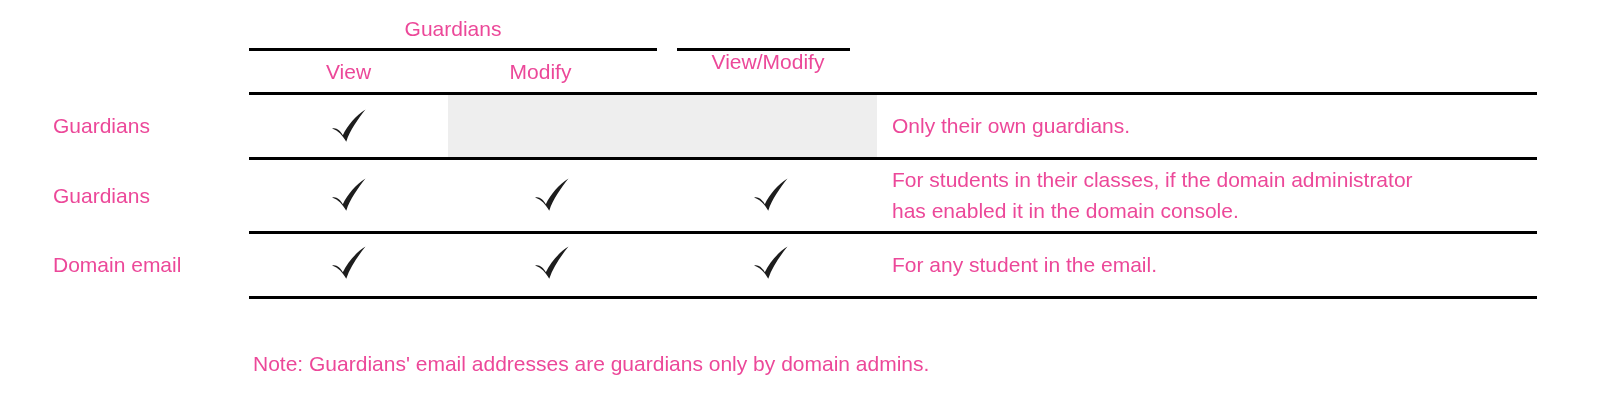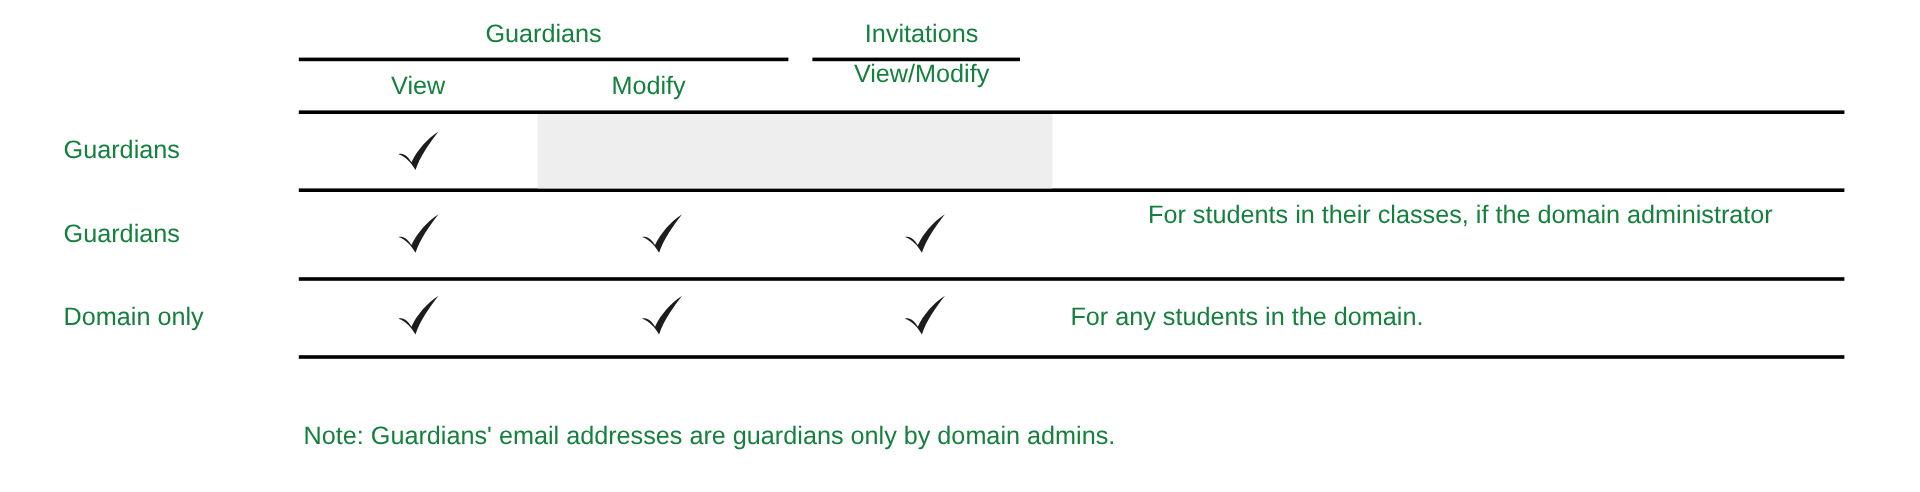--- a/index.html
+++ b/index.html
@@ -6,21 +6,21 @@
     margin: 0;
     padding: 0;
     background: #ffffff;
   }
   .canvas {
     position: relative;
     width: 1600px;
     height: 410px;
     background: #ffffff;
     font-family: "Liberation Sans", "DejaVu Sans", sans-serif;
-    color: #15803d;
+    color: #ec4899;
     font-size: 21px;
     overflow: hidden;
   }
   .rule {
     position: absolute;
     height: 3px;
     background: #000000;
   }
   .group-label, .col-label {
     position: absolute;
@@ -53,37 +53,36 @@
   .note {
     position: absolute;
     left: 892px;
     width: 650px;
   }
   .note .line {
     display: block;
     white-space: nowrap;
     line-height: 30px;
   }
-  .note.two-line .line { line-height: 31px; text-align: center; }
+  .note.two-line .line { line-height: 31px; }
   .footnote {
     position: absolute;
     left: 253px;
     top: 349px;
     height: 30px;
     line-height: 30px;
     white-space: nowrap;
   }
 </style>
 </head>
 <body>
 
 <div class="canvas">
 
   <div class="group-label" style="left:249px; width:408px; top:15px;">Guardians</div>
-  <div class="group-label" style="left:677px; width:182px; top:15px;">Invitations</div>
 
   <div class="rule" style="left:249px; top:48px; width:408px;"></div>
   <div class="rule" style="left:677px; top:48px; width:173px;"></div>
 
   <div class="col-label" style="left:249px; width:199px; top:58px;">View</div>
   <div class="col-label" style="left:436px; width:209px; top:58px;">Modify</div>
   <div class="col-label" style="left:677px; width:182px; top:48px;">View/Modify</div>
 
   <div class="rule" style="left:249px; top:92px;  width:1288px;"></div>
   <div class="rule" style="left:249px; top:157px; width:1288px;"></div>
@@ -91,56 +90,60 @@
   <div class="rule" style="left:249px; top:296px; width:1288px;"></div>
 
   <div class="shade"></div>
 
   <div class="row-label" style="top:111px;">Guardians</div>
   <span class="check" style="left:330px; top:109px;">
     <svg viewBox="0 0 36 33" xmlns="http://www.w3.org/2000/svg">
       <path fill="#1d1d1d" d="M2,19 C6,17.5 10,21 12.5,25.5 C17,16 25,6.5 34.5,0.5 C27.5,9.5 19.5,20.5 15.8,31.8 C12.5,26 8,21 2,19 Z"></path>
     </svg>
   </span>
+  <div class="note" style="top:111px;">
+    <span class="line">Only their own guardians.</span>
+  </div>
 
   <div class="row-label" style="top:181px;">Guardians</div>
   <span class="check" style="left:330px; top:178px;">
     <svg viewBox="0 0 36 33" xmlns="http://www.w3.org/2000/svg">
       <path fill="#1d1d1d" d="M2,19 C6,17.5 10,21 12.5,25.5 C17,16 25,6.5 34.5,0.5 C27.5,9.5 19.5,20.5 15.8,31.8 C12.5,26 8,21 2,19 Z"></path>
     </svg>
   </span>
   <span class="check" style="left:533px; top:178px;">
     <svg viewBox="0 0 36 33" xmlns="http://www.w3.org/2000/svg">
       <path fill="#1d1d1d" d="M2,19 C6,17.5 10,21 12.5,25.5 C17,16 25,6.5 34.5,0.5 C27.5,9.5 19.5,20.5 15.8,31.8 C12.5,26 8,21 2,19 Z"></path>
     </svg>
   </span>
   <span class="check" style="left:752px; top:178px;">
     <svg viewBox="0 0 36 33" xmlns="http://www.w3.org/2000/svg">
       <path fill="#1d1d1d" d="M2,19 C6,17.5 10,21 12.5,25.5 C17,16 25,6.5 34.5,0.5 C27.5,9.5 19.5,20.5 15.8,31.8 C12.5,26 8,21 2,19 Z"></path>
     </svg>
   </span>
   <div class="note two-line" style="top:164px;">
     <span class="line">For students in their classes, if the domain administrator</span>
+    <span class="line">has enabled it in the domain console.</span>
   </div>
 
-  <div class="row-label" style="top:250px;">Domain only</div>
+  <div class="row-label" style="top:250px;">Domain email</div>
   <span class="check" style="left:330px; top:246px;">
     <svg viewBox="0 0 36 33" xmlns="http://www.w3.org/2000/svg">
       <path fill="#1d1d1d" d="M2,19 C6,17.5 10,21 12.5,25.5 C17,16 25,6.5 34.5,0.5 C27.5,9.5 19.5,20.5 15.8,31.8 C12.5,26 8,21 2,19 Z"></path>
     </svg>
   </span>
   <span class="check" style="left:533px; top:246px;">
     <svg viewBox="0 0 36 33" xmlns="http://www.w3.org/2000/svg">
       <path fill="#1d1d1d" d="M2,19 C6,17.5 10,21 12.5,25.5 C17,16 25,6.5 34.5,0.5 C27.5,9.5 19.5,20.5 15.8,31.8 C12.5,26 8,21 2,19 Z"></path>
     </svg>
   </span>
   <span class="check" style="left:752px; top:246px;">
     <svg viewBox="0 0 36 33" xmlns="http://www.w3.org/2000/svg">
       <path fill="#1d1d1d" d="M2,19 C6,17.5 10,21 12.5,25.5 C17,16 25,6.5 34.5,0.5 C27.5,9.5 19.5,20.5 15.8,31.8 C12.5,26 8,21 2,19 Z"></path>
     </svg>
   </span>
   <div class="note" style="top:250px;">
-    <span class="line">For any students in the domain.</span>
+    <span class="line">For any student in the email.</span>
   </div>
 
   <div class="footnote">Note: Guardians' email addresses are guardians only by domain admins.</div>
 
 </div>
 
 </body></html>

